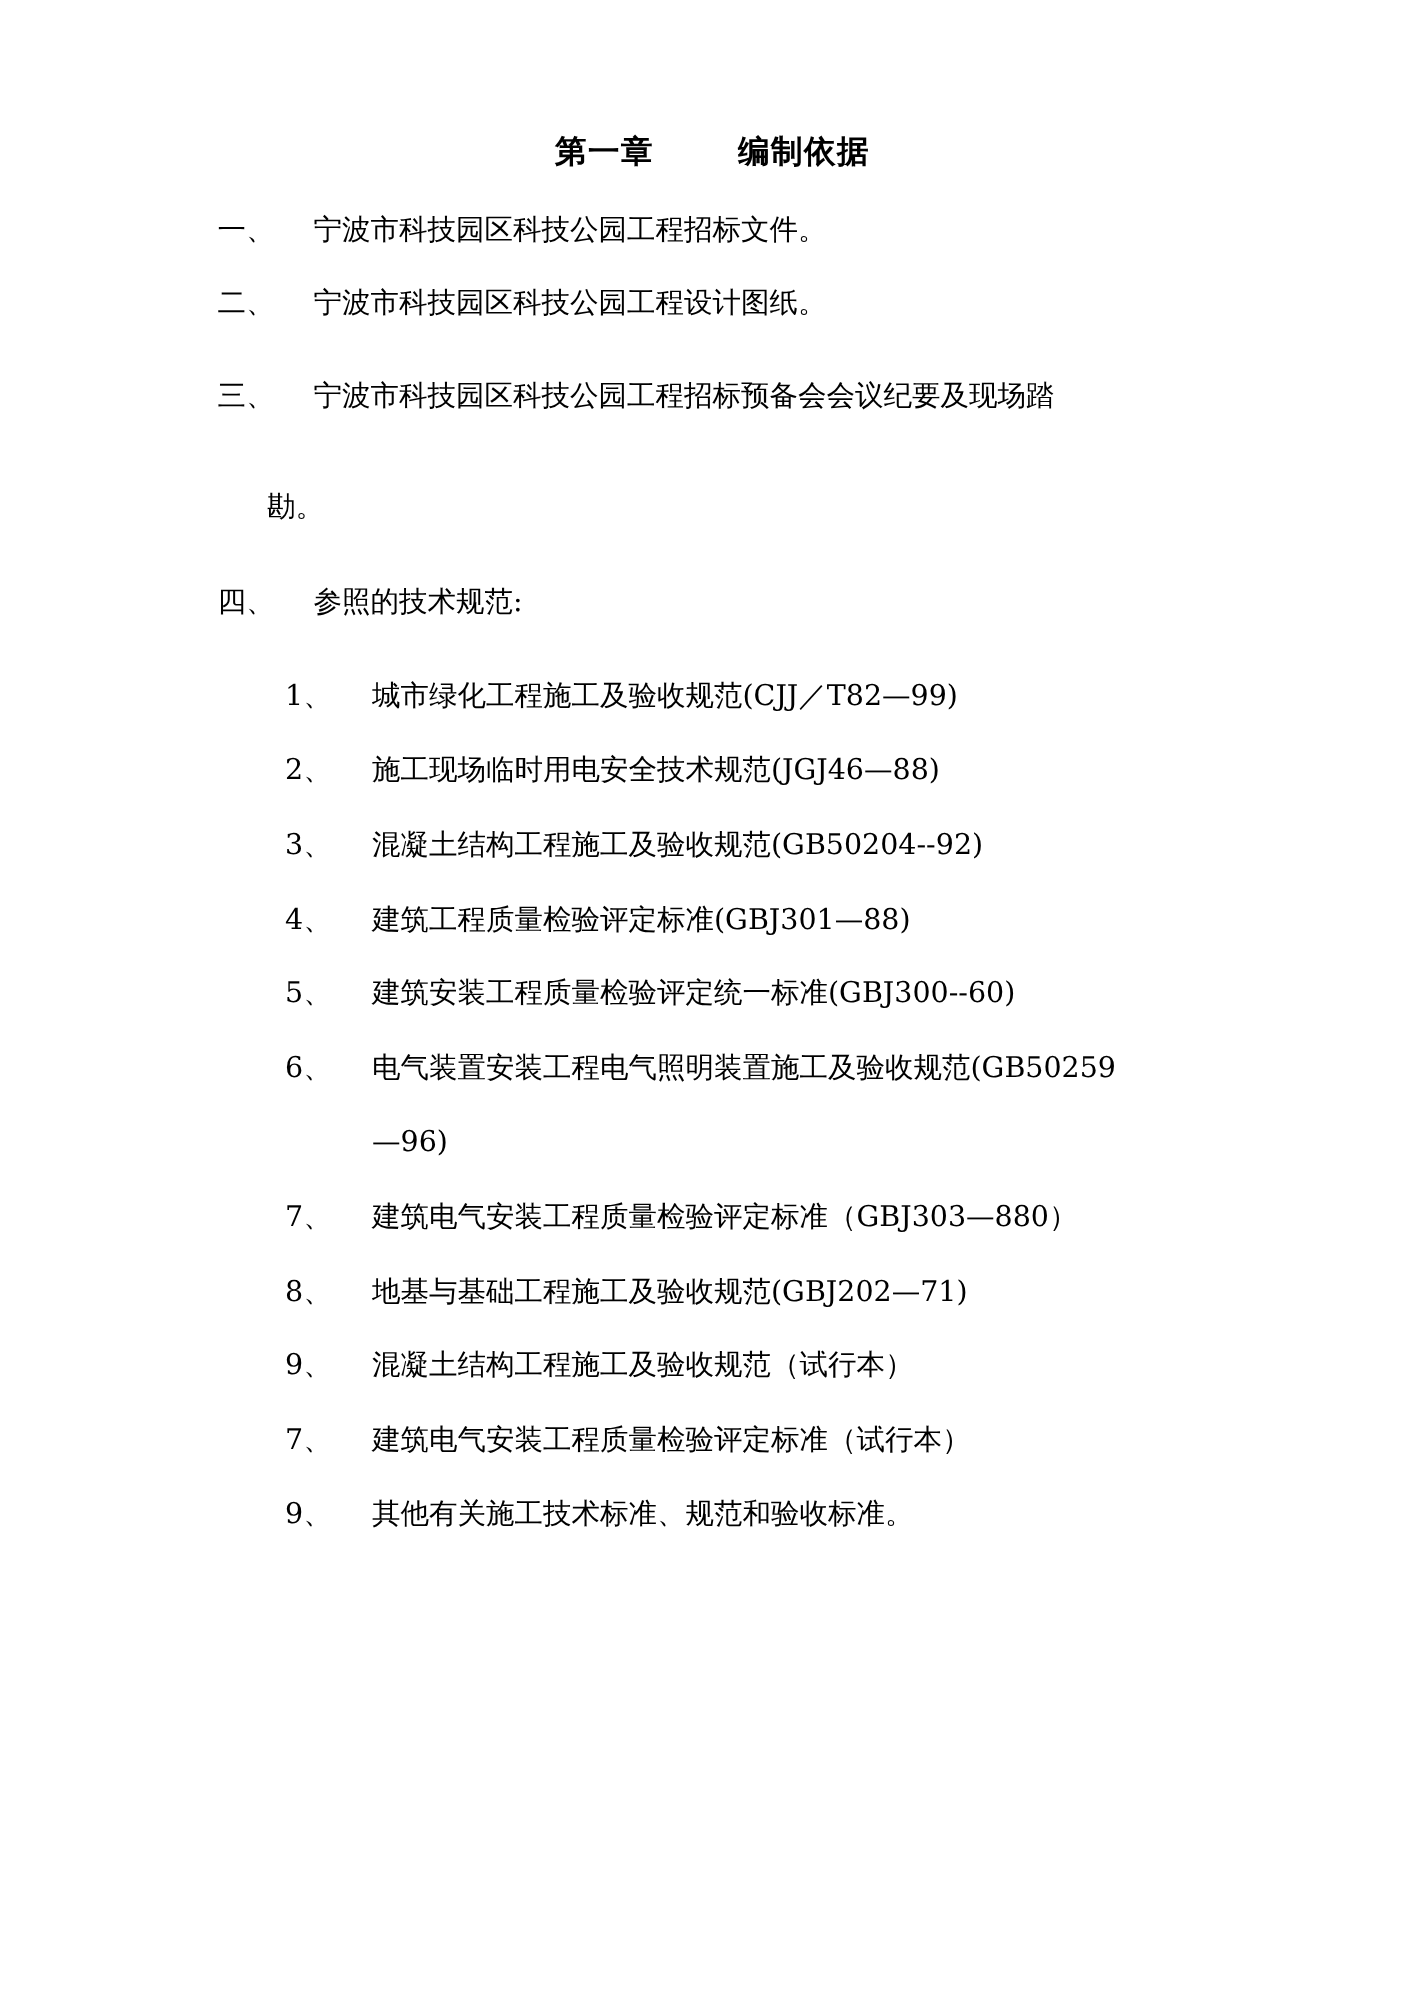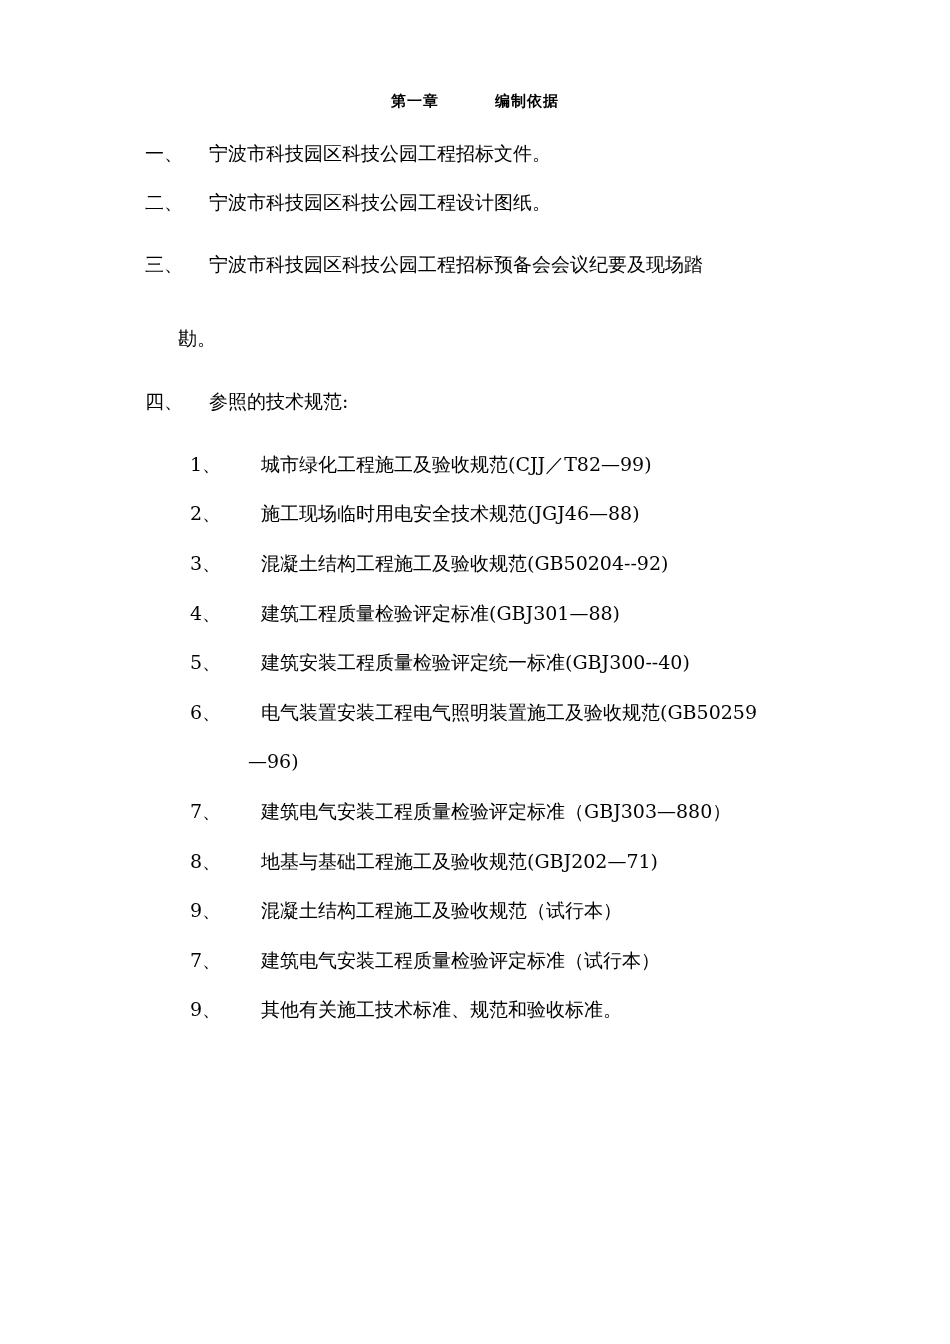--- a/index.html
+++ b/index.html
@@ -22,21 +22,21 @@
       height: 1344px;
     }
     .title {
       position: absolute;
       top: 86px;
       left: 0;
       width: 950px;
       text-align: center;
       font-family: "DejaVu Sans", "Liberation Sans", sans-serif;
       font-weight: bold;
-      font-size: 15px;
+      font-size: 21px;
       line-height: 30px;
       letter-spacing: 1px;
     }
     .title .gap { display: inline-block; width: 56px; }
     .line {
       position: absolute;
       font-size: 19px;
       line-height: 30px;
       white-space: nowrap;
     }
@@ -44,21 +44,21 @@
       position: absolute;
       top: 0;
     }
     .txt {
       position: absolute;
       top: 0;
     }
     .sec .num { left: 0; }
     .sec .txt { left: 64px; }
     .item .num { left: 0; }
-    .item .txt { left: 71px; text-align: center; }
+    .item .txt { left: 58px; text-align: center; }
   </style>
 </head>
 <body>
 
 <div class="page">
 
   <div class="title">
     <span>第一章</span><span class="gap"></span><span>编制依据</span>
   </div>
 
@@ -98,21 +98,21 @@
     <span class="txt">混凝土结构工程施工及验收规范(GB50204--92)</span>
   </div>
 
   <div class="line item" style="top:598px; left:190px;">
     <span class="num">4、</span>
     <span class="txt">建筑工程质量检验评定标准(GBJ301—88)</span>
   </div>
 
   <div class="line item" style="top:647px; left:190px;">
     <span class="num">5、</span>
-    <span class="txt">建筑安装工程质量检验评定统一标准(GBJ300--40)</span>
+    <span class="txt">建筑安装工程质量检验评定统一标准(GBJ300--60)</span>
   </div>
 
   <div class="line item" style="top:697px; left:190px;">
     <span class="num">6、</span>
     <span class="txt">电气装置安装工程电气照明装置施工及验收规范(GB50259</span>
   </div>
   <div class="line" style="top:746px; left:248px;">—96)</div>
 
   <div class="line item" style="top:796px; left:190px;">
     <span class="num">7、</span>

